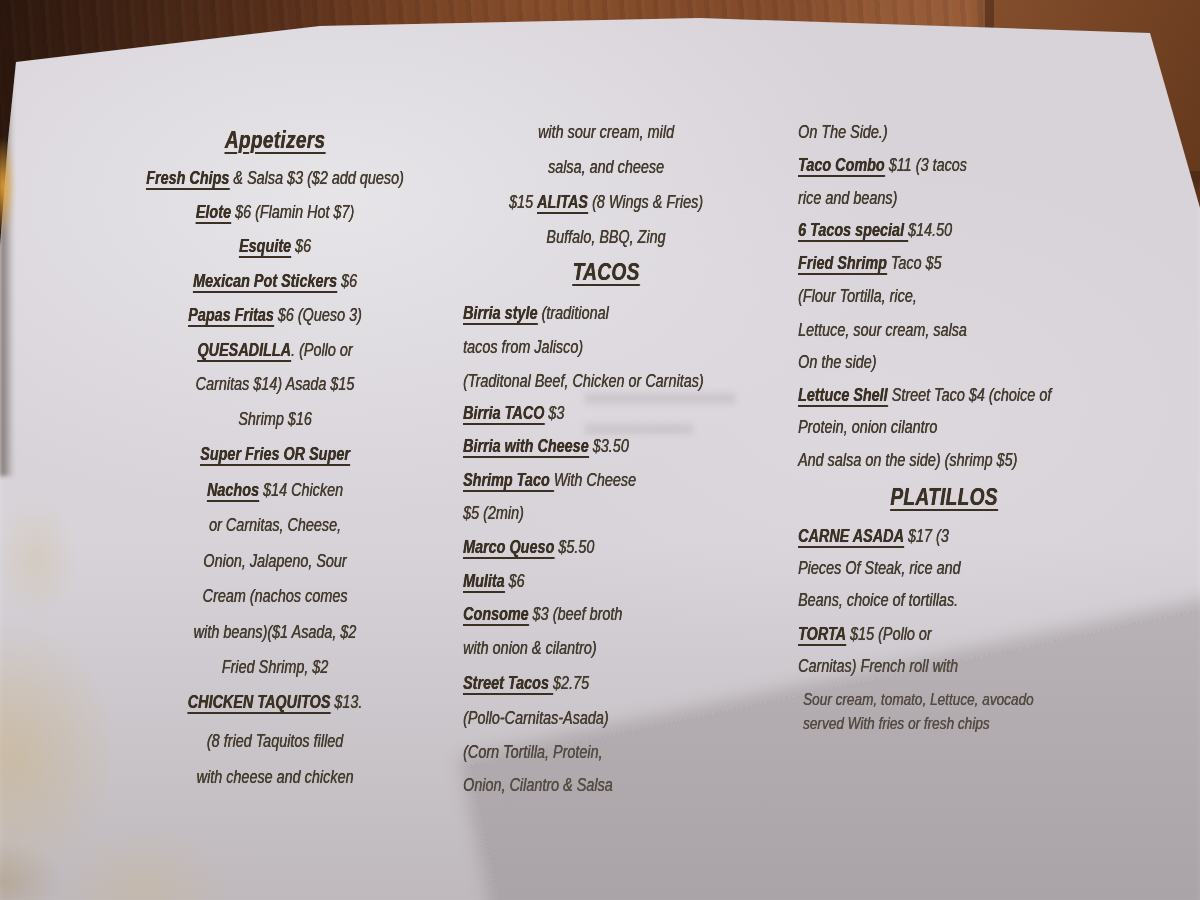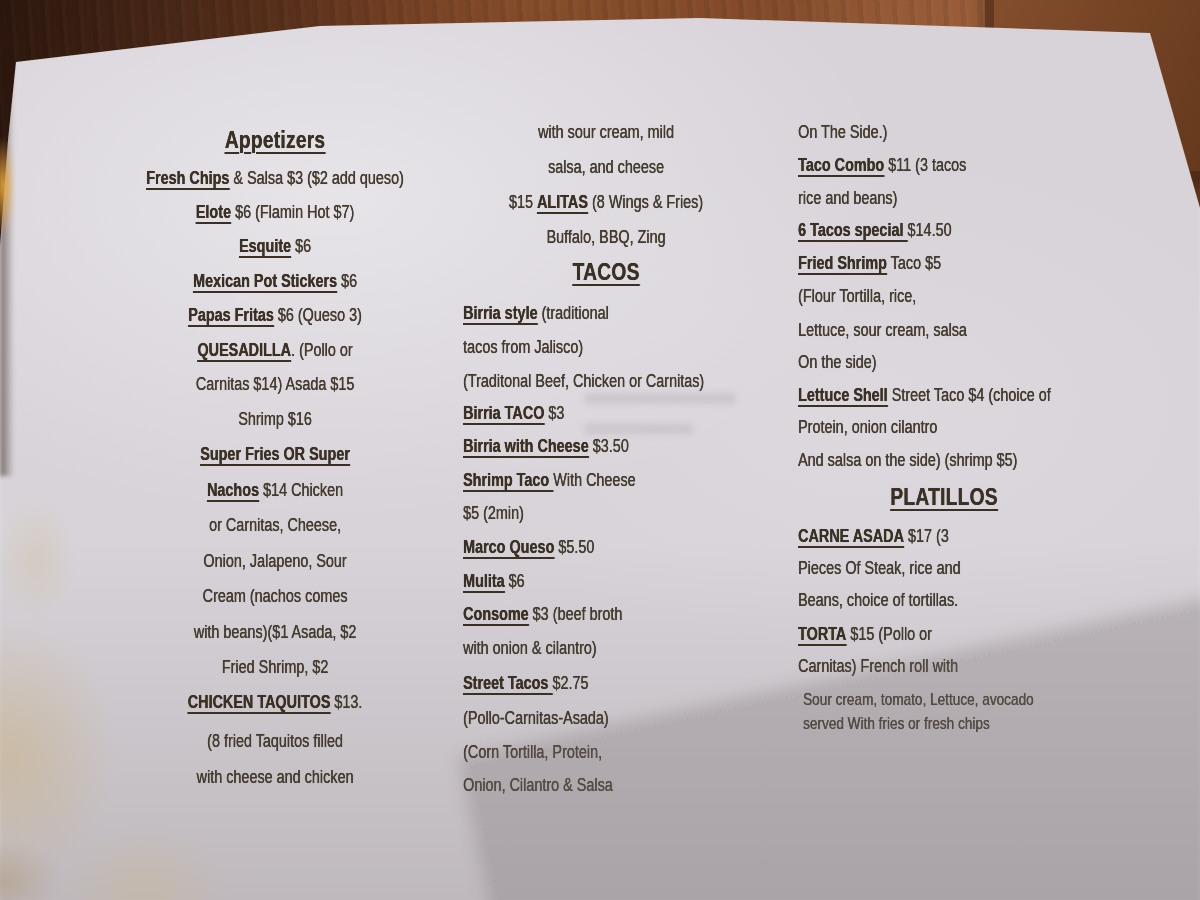--- a/index.html
+++ b/index.html
@@ -31,20 +31,21 @@
   .paper {
     position:absolute; inset:0;
     clip-path: polygon(16px 62px, 320px 26px, 700px 18px, 1150px 33px,
                        1200px 208px, 1200px 900px, 0px 900px, 0px 246px, 8px 140px);
     background:
       radial-gradient(900px 520px at 28% 22%, rgba(245,243,247,.55), rgba(245,243,247,0) 62%),
       radial-gradient(700px 420px at 72% 45%, rgba(230,226,232,.35), rgba(230,226,232,0) 60%),
       linear-gradient(to bottom, rgba(150,140,142,0) 60%, rgba(138,128,130,.20) 86%, rgba(128,118,122,.28) 100%),
       #d7d3d8;
     box-shadow: inset 0 2px 4px rgba(255,255,255,.25);
+    font-style: italic;
   }
   .stains {
     position:absolute; inset:0; pointer-events:none;
     background:
       radial-gradient(150px 190px at 1% 84%, rgba(203,176,122,.45), rgba(203,176,122,0) 70%),
       radial-gradient(60px 85px at 3% 62%, rgba(205,180,130,.26), rgba(205,180,130,0) 70%),
       radial-gradient(130px 95px at 12% 99%, rgba(205,182,132,.30), rgba(205,182,132,0) 70%),
       radial-gradient(90px 60px at 0% 98%, rgba(165,132,82,.35), rgba(165,132,82,0) 70%);
   }
   

